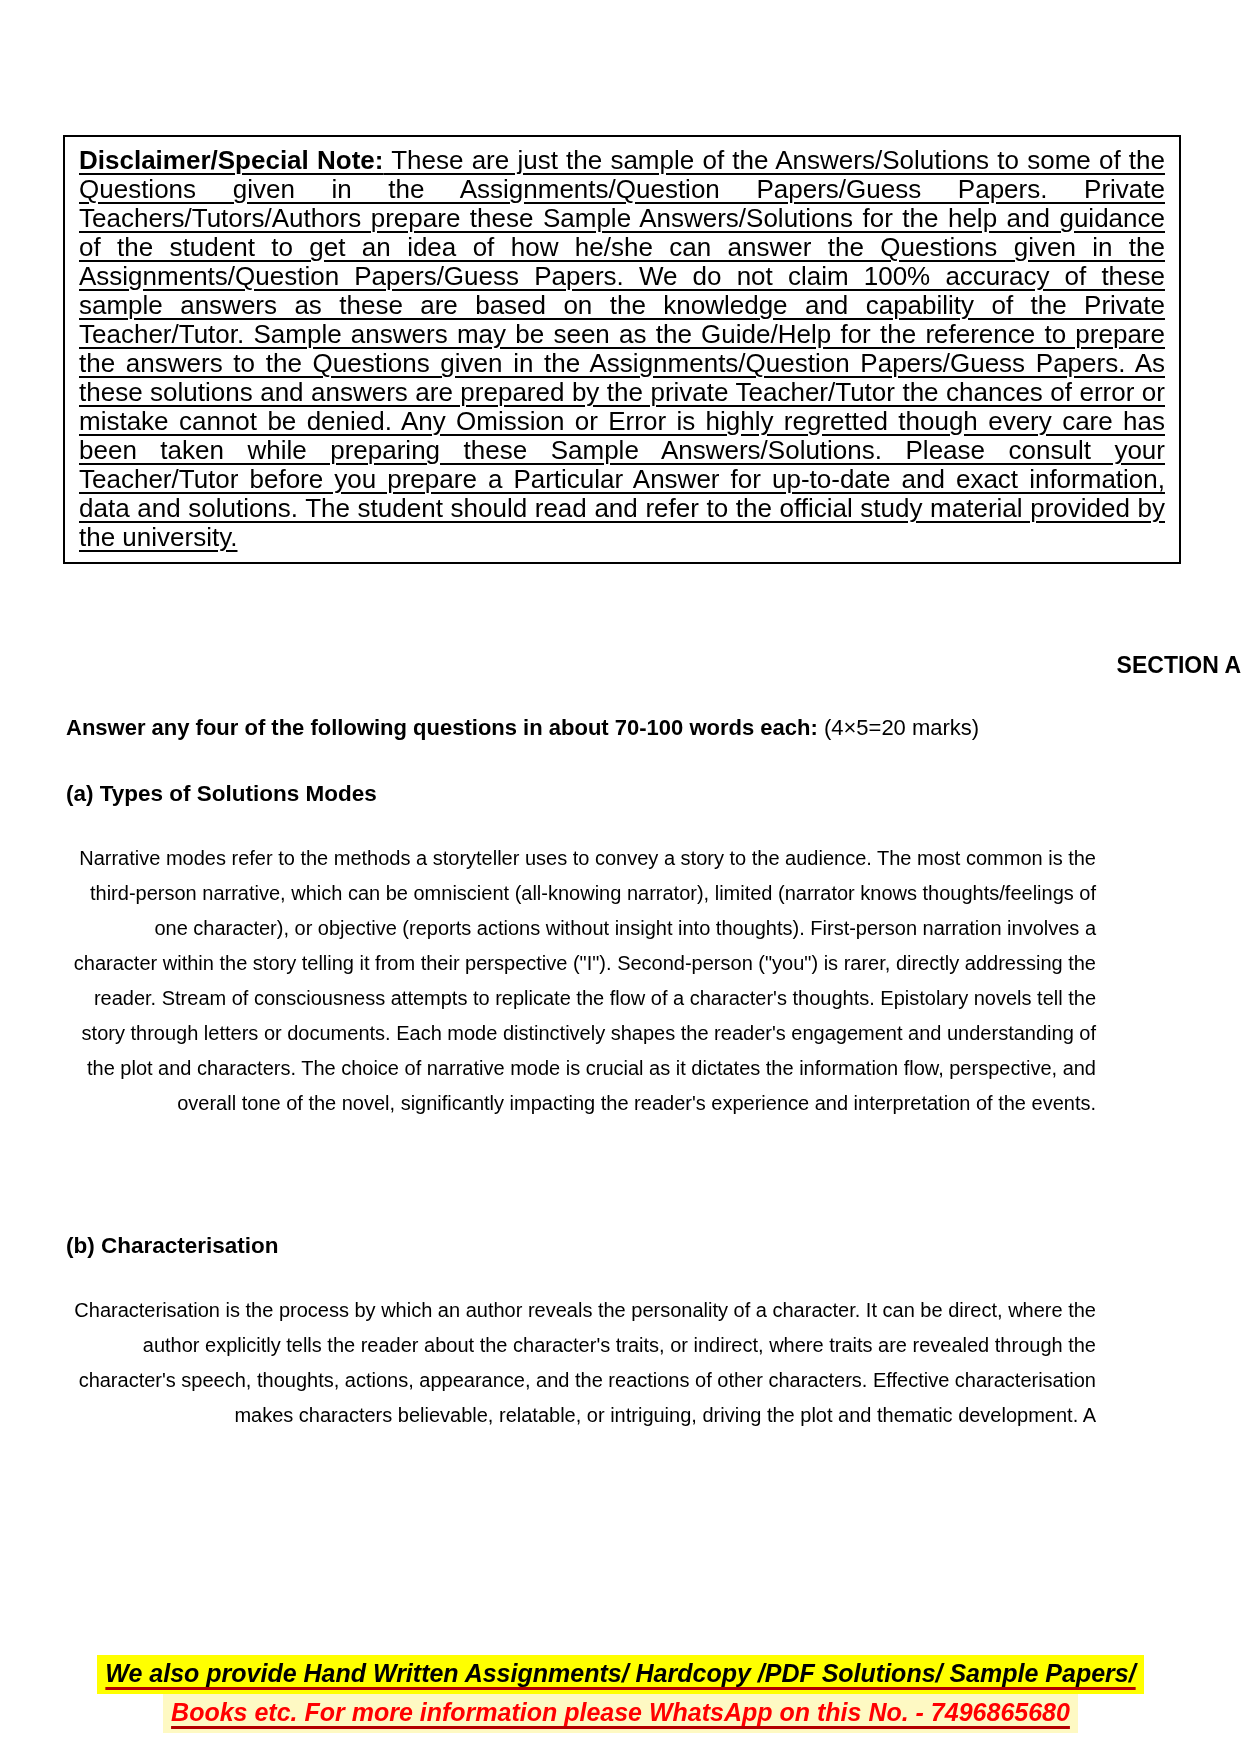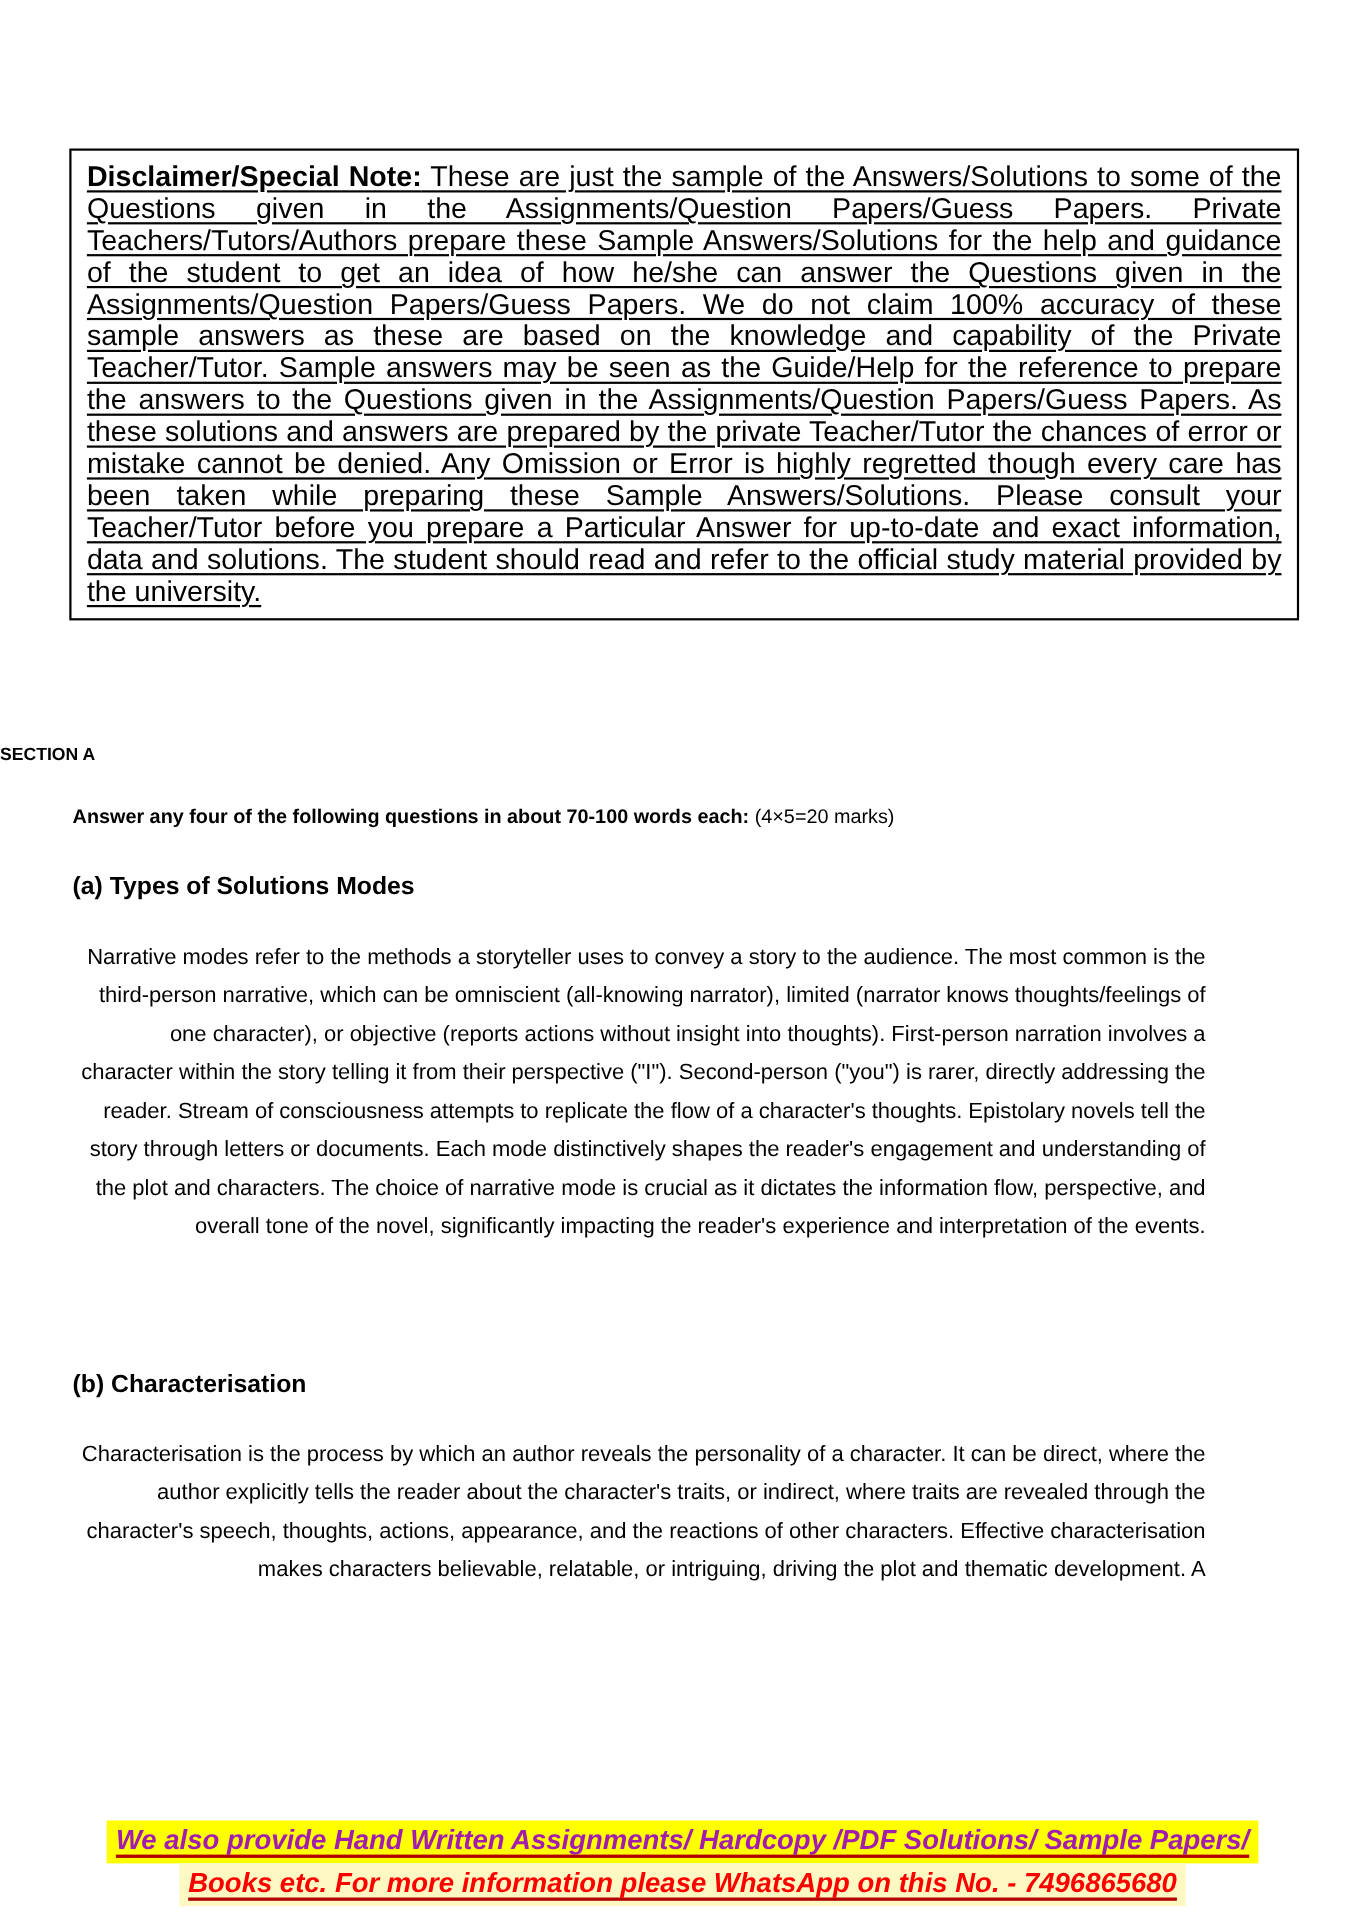--- a/index.html
+++ b/index.html
@@ -26,28 +26,28 @@
   }
   .disclaimer-box .u {
     text-decoration: underline;
     text-decoration-thickness: 1.5px;
     text-underline-offset: 4px;
   }
   .disclaimer-lead {
     font-weight: bold;
   }
   .section-heading {
-    margin-top: 114px;
-    text-align: left;
-    font-size: 16px;
+    margin-top: 88px;
+    text-align: right;
+    font-size: 23px;
     font-weight: bold;
   }
   .instruction {
     margin: 36px 66px 0 66px;
-    font-size: 18px;
+    font-size: 22px;
   }
   .instruction .bold { font-weight: bold; }
   .q-heading {
     margin: 40px 66px 0 66px;
     font-size: 22.5px;
     font-weight: bold;
   }
   .q-heading.second {
     margin-top: 112px;
   }
@@ -98,20 +98,20 @@
     <div class="answer">Narrative modes refer to the methods a storyteller uses to convey a story to the audience. The most common is the third-person narrative, which can be omniscient (all-knowing narrator), limited (narrator knows thoughts/feelings of one character), or objective (reports actions without insight into thoughts). First-person narration involves a character within the story telling it from their perspective ("I"). Second-person ("you") is rarer, directly addressing the reader. Stream of consciousness attempts to replicate the flow of a character's thoughts. Epistolary novels tell the story through letters or documents. Each mode distinctively shapes the reader's engagement and understanding of the plot and characters. The choice of narrative mode is crucial as it dictates the information flow, perspective, and overall tone of the novel, significantly impacting the reader's experience and interpretation of the events.</div>
   </div>
 
   <div>
     <div class="q-heading second">(b) Characterisation</div>
     <div class="answer">Characterisation is the process by which an author reveals the personality of a character. It can be direct, where the author explicitly tells the reader about the character's traits, or indirect, where traits are revealed through the character's speech, thoughts, actions, appearance, and the reactions of other characters. Effective characterisation makes characters believable, relatable, or intriguing, driving the plot and thematic development. A</div>
   </div>
 
   <div class="footer">
     <div>
-      <span class="footer-line" style="background: rgb(255, 255, 0); color: #a21caf; text-decoration-color: rgb(179, 0, 0);">We also provide Hand Written Assignments/ Hardcopy /PDF Solutions/ Sample Papers/</span>
+      <span class="footer-line" style="background: rgb(255, 255, 0); color: #000000; text-decoration-color: rgb(179, 0, 0);">We also provide Hand Written Assignments/ Hardcopy /PDF Solutions/ Sample Papers/</span>
     </div>
     <div>
       <span class="footer-line" style="background: #fef9c3; color: rgb(255, 0, 0); text-decoration-color: rgb(179, 0, 0);">Books etc. For more information please WhatsApp on this No. - 7496865680</span>
     </div>
   </div>
 
 </div>
 
 </body></html>

